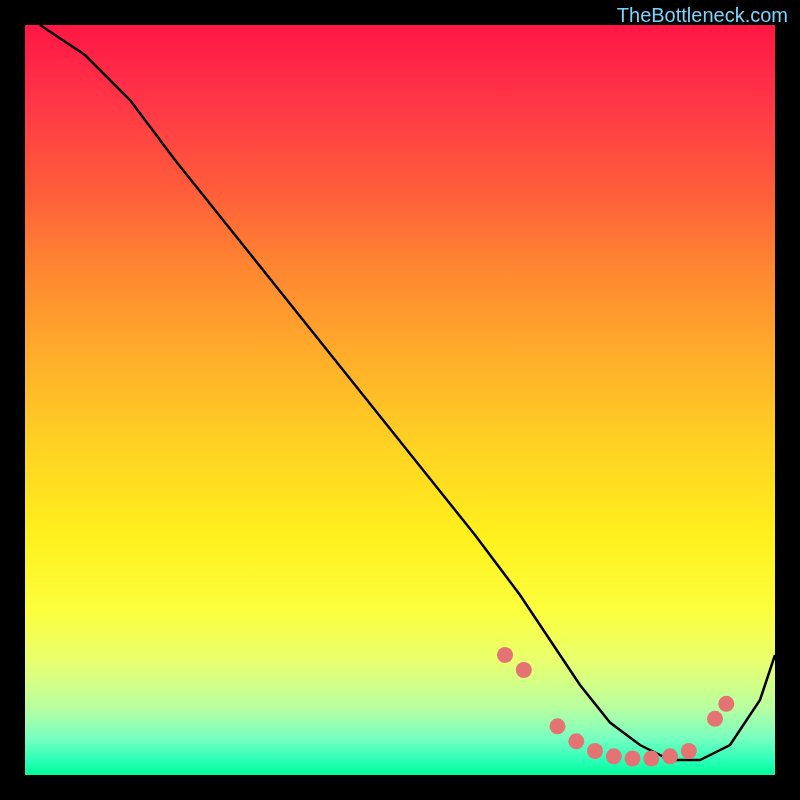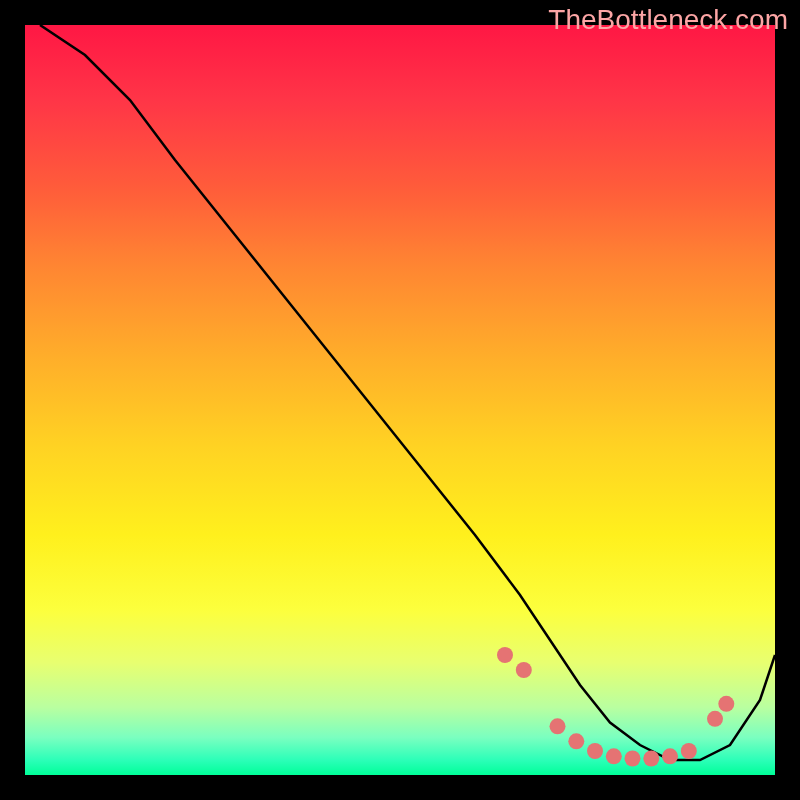--- a/index.html
+++ b/index.html
@@ -7,22 +7,22 @@
     width: 800px;
     height: 800px;
     background: #000;
     position: relative;
     font-family: Arial, sans-serif;
   }
   .watermark {
     position: absolute;
     top: 4px;
     right: 12px;
-    color: #fca5a5;
-    font-size: 28px;
+    color: #7dd3fc;
+    font-size: 20px;
     z-index: 10;
   }
   .plot-area {
     position: absolute;
     left: 25px;
     top: 25px;
     width: 750px;
     height: 750px;
     background: linear-gradient(to bottom,
       #ff1744 0%,

